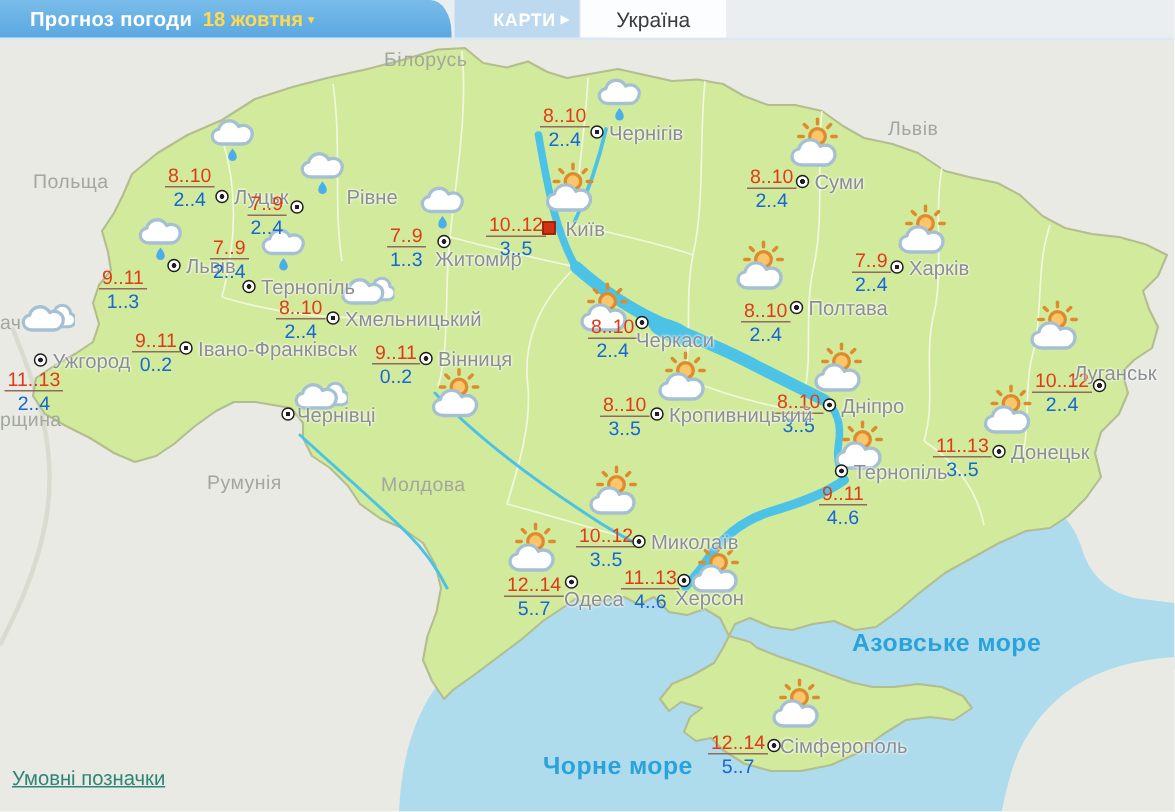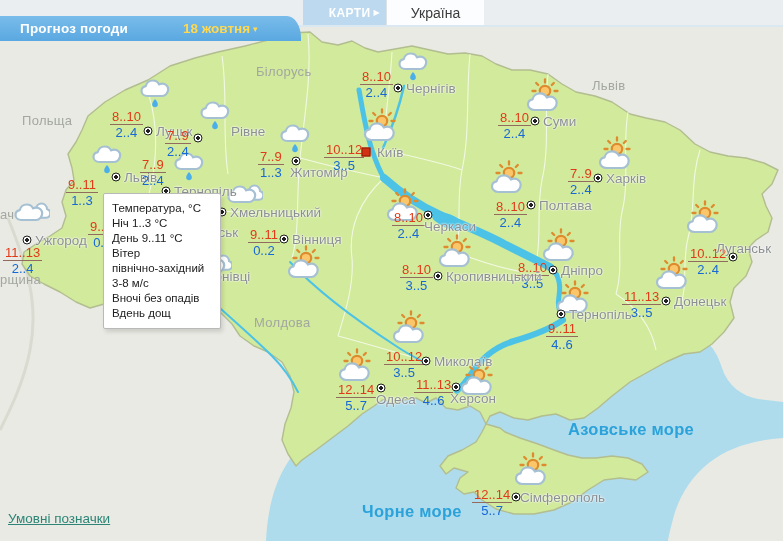--- a/index.html
+++ b/index.html
@@ -2,23 +2,23 @@
 <html><head>
 <meta charset="utf-8">
 <style>
   html,body{margin:0;padding:0;background:#fff;}
   #app{position:relative;width:783px;height:541px;overflow:hidden;
        font-family:"Liberation Sans","DejaVu Sans",sans-serif;}
 
   
   .topbar{position:absolute;left:0;top:0;width:783px;height:25px;background:#eaeef1;
           border-bottom:2px solid #dbe7f1;z-index:40;}
-  .tab-main{position:absolute;left:0;top:16px;width:301px;height:25px;
+  .tab-main{position:absolute;left:0;top:0;width:301px;height:25px;
             background:linear-gradient(#79bcea,#5aa8e1);
-            border-top-right-radius:14px 22px;display:flex;align-items:center;gap:48px;}
+            border-top-right-radius:14px 22px;display:flex;align-items:center;}
   .tab-title{color:#fff;font-size:13.5px;font-weight:700;margin-left:20px;letter-spacing:.2px;}
   .tab-date{color:#ffd94f;font-size:13.5px;font-weight:700;margin-left:7px;cursor:pointer;}
   .caret{font-size:9px;margin-left:3px;position:relative;top:-1px;}
   .btn-maps{position:absolute;left:303px;top:0;width:103px;height:25px;background:#bcd9ef;
             color:#fff;font-size:12px;font-weight:700;display:flex;align-items:center;
             justify-content:center;letter-spacing:.4px;cursor:pointer;}
   .btn-maps .arr{font-size:8px;margin-left:3px;}
   .tab-country{position:absolute;left:386px;top:0;width:97px;height:25px;background:#fcfdfe;
                border-left:1px solid #dde2e6;border-right:1px solid #dde2e6;color:#3c3c3c;
                font-size:14px;display:flex;align-items:center;justify-content:center;cursor:pointer;}
@@ -119,21 +119,21 @@
       <path d="M 550,267 C 559,274 561,284 559,296 C 557,306 560,314 563,320" stroke-width="5"></path>
       <path d="M 563,320 C 549,330 531,336 514,341 C 494,347 480,360 471,374 C 466,382 461,387 457,391" stroke-width="6"></path>
       <path d="M 290,262 C 318,292 356,320 396,346 C 408,354 418,359 425,363" stroke-width="2"></path>
       <path d="M 200,290 C 226,314 252,336 272,356 C 284,368 292,380 298,392" stroke-width="2"></path>
     </g>
     <ellipse cx="448" cy="221" rx="17" ry="7" fill="#4cc3e6" transform="rotate(22 448 221)"></ellipse>
   </svg>
 
   <div id="overlay">
       <span class="country-label" style="left: 22px; top: 113px;">Польща</span>
-      <span class="country-label" style="left: 256px; top: 44px; margin-top: 20px;">Білорусь</span>
+      <span class="country-label" style="left: 256px; top: 12px; margin-top: 20px;">Білорусь</span>
       <span class="country-label" style="left: 592px; top: 78px;">Львів</span>
       <span class="country-label" style="left: 254px; top: 315px;">Молдова</span>
       <span class="country-label" style="left: 138px; top: 314px;">Румунія</span>
       <span class="country-label" style="left: 0px; top: 207px;">аччи</span>
       <span class="country-label" style="left: 0px; top: 272px;">рщина</span>
       <span class="sea-label" style="left: 568px; top: 420px;">Азовське море</span>
       <span class="sea-label" style="left: 362px; top: 502px;">Чорне море</span>
       <span class="wicon" style="left: 140px; top: 75px;"><svg width="34" height="34" viewBox="0 0 34 34">
           <path d="M7.5,21 C4,21 1.5,18.7 1.5,15.9 C1.5,13.5 3.3,11.6 5.8,11.1 C6.4,7.9 9.3,5.5 12.7,5.5 C15.5,5.5 17.9,7.1 19.1,9.4 C20,8.9 21.1,8.6 22.2,8.6 C25.5,8.6 28.2,11.1 28.2,14.2 C28.2,17.5 25.5,21 22.2,21 Z" fill="#ffffff" stroke="#a6c0d3" stroke-width="2.2" stroke-linejoin="round"></path>
           <path d="M15,24 C18,27.5 18.6,30.2 16.9,31.6 C15.8,32.5 14.2,32.5 13.1,31.6 C11.4,30.2 12,27.5 15,24 Z" fill="#4aaeeb"></path>
@@ -506,30 +506,20 @@
           <path d="M8.5,32 C4.8,32 2,29.5 2,26.5 C2,23.9 3.9,21.8 6.6,21.3 C7.2,17.8 10.3,15.3 14,15.3 C17,15.3 19.6,17 20.9,19.5 C21.9,19 23,18.7 24.2,18.7 C27.8,18.7 30.7,21.4 30.7,24.8 C30.7,28.4 27.8,32 24.2,32 Z" fill="#ffffff" stroke="#a6c0d3" stroke-width="2.2" stroke-linejoin="round"></path>
         </svg></span>
       <div class="temp" style="left: 472px; top: 488px;">
         <span class="t-day">12..14</span>
         <span class="t-night">5..7</span>
       </div>
       <span class="dot" style="left: 516px; top: 497px;"></span>
       <span class="city-label" style="left: 520px; top: 490px;">Сімферополь</span>
     </div>
 
-  <div class="tooltip" id="tooltip">
-      <div>Температура, °С</div>
-      <div>Ніч 1..3 °С</div>
-      <div>День 9..11 °С</div>
-      <div>Вітер</div>
-      <div>північно-західний</div>
-      <div>3-8 м/с</div>
-      <div>Вночі без опадів</div>
-      <div>Вдень дощ</div>
-    </div>
 
   <a class="legend-link">Умовні позначки</a>
 
   <div class="topbar">
     <div class="tab-main">
       <span class="tab-title">Прогноз погоди</span>
       <span class="tab-date">
         <span>18 жовтня</span><span class="caret">▾</span>
       </span>
     </div>

